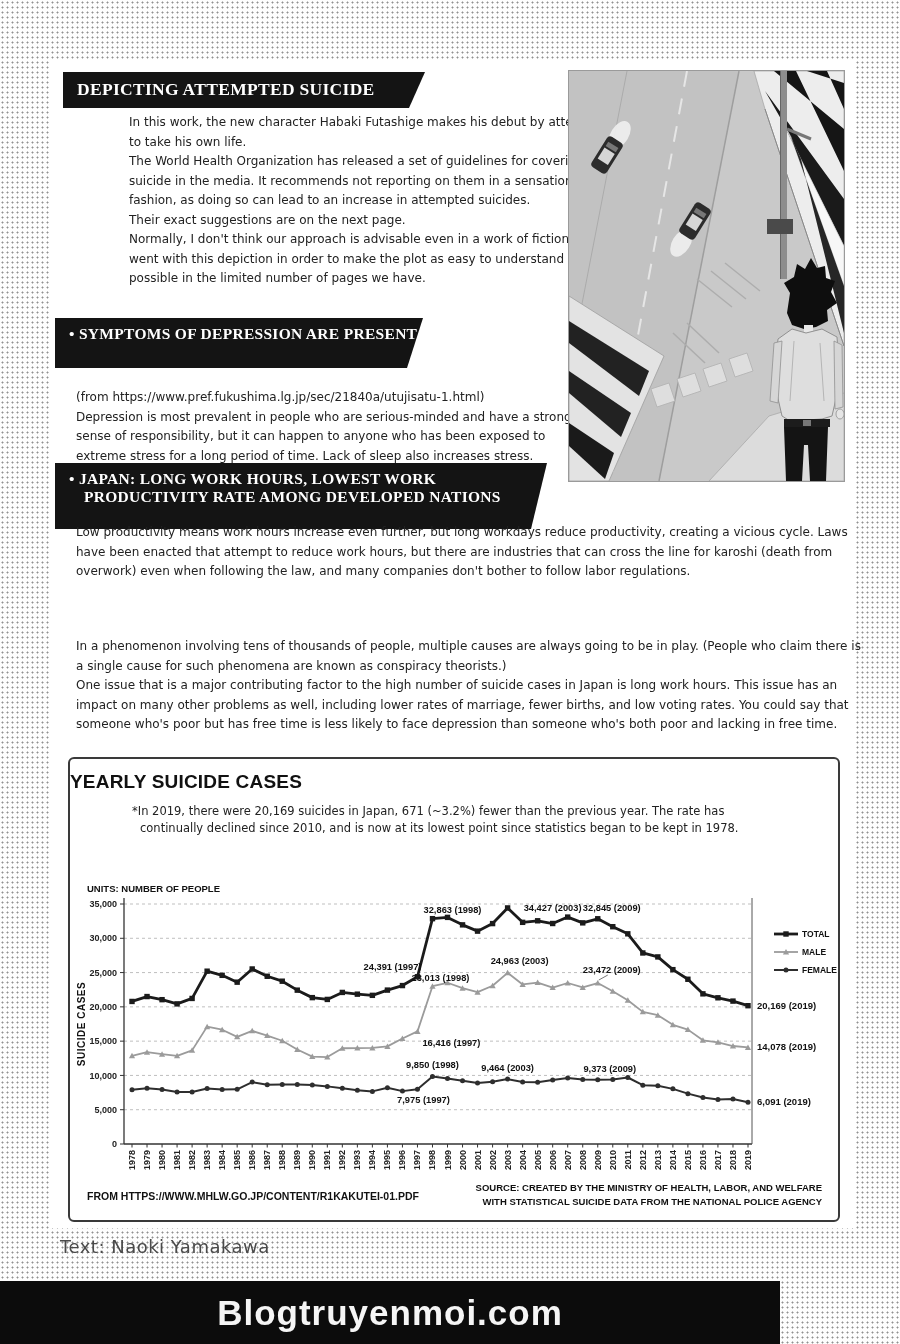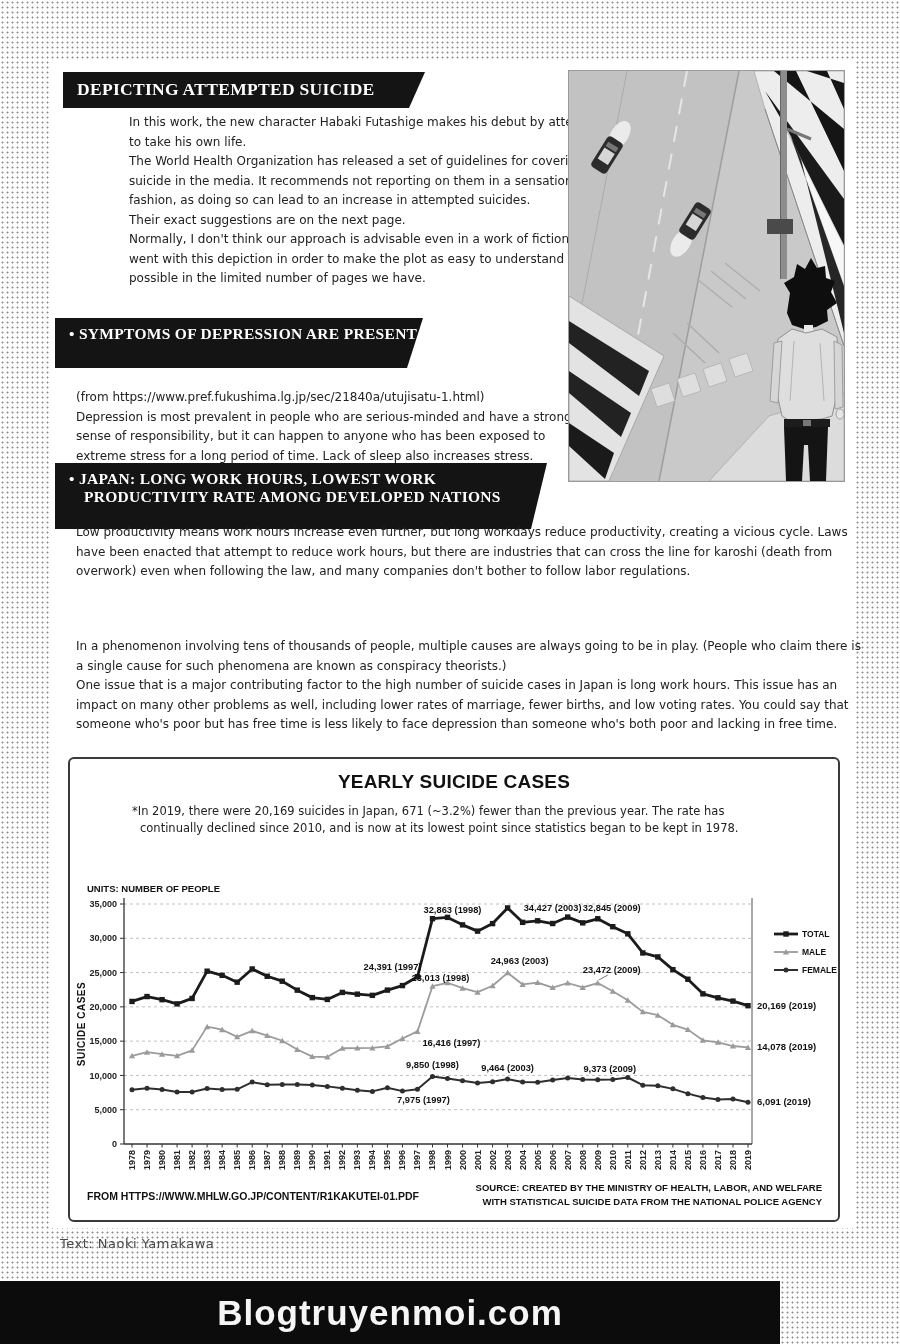--- a/index.html
+++ b/index.html
@@ -29,21 +29,21 @@
   #para2{left:76px;top:523px;width:782px;}
   #para3{left:76px;top:637px;width:786px;}
 
   
   #illus{position:absolute;left:568px;top:70px;width:275px;height:410px;
          border:1px solid #9a9a9a;background:#c9c9c9;}
 
   
   #panel{position:absolute;left:68px;top:757px;width:772px;height:465px;
          border:2px solid #3a3a3a;border-radius:6px;background:#ffffff;box-sizing:border-box;}
-  #chart-title{position:absolute;left:0;top:12px;width:100%;text-align:center;
+  #chart-title{position:absolute;left:0;top:12px;width:100%;text-align:left;
          font-family:"Liberation Sans",sans-serif;font-weight:bold;font-size:19px;
          color:#111;letter-spacing:.2px;}
   .note{position:absolute;left:62px;width:648px;font-family:"DejaVu Sans",sans-serif;
         font-size:11.5px;line-height:16.5px;color:#222;padding-left:8px;text-indent:-8px;}
   #note0{top:44px;}
   #note1{top:92px;}
   #units{position:absolute;left:17px;top:124px;font-family:"Liberation Sans",sans-serif;
          font-weight:bold;font-size:9.5px;color:#111;}
   #plot-svg{position:absolute;left:6px;top:133px;}
   #from-label{position:absolute;left:17px;top:431px;font-family:"Liberation Sans",sans-serif;
@@ -54,21 +54,21 @@
 
   
   .ax{font:bold 9px "Liberation Sans",sans-serif;fill:#222;}
   .xlab{font:bold 9px "Liberation Sans",sans-serif;fill:#222;}
   .ann{font:bold 9.3px "Liberation Sans",sans-serif;fill:#111;}
   .endlab{font:bold 9.5px "Liberation Sans",sans-serif;fill:#111;}
   .leg{font:bold 8.5px "Liberation Sans",sans-serif;fill:#111;}
   .ytitle{font:bold 10px "Liberation Sans",sans-serif;fill:#111;letter-spacing:.5px;}
 
   #credit{position:absolute;left:60px;top:1236px;font-family:"DejaVu Sans",sans-serif;
-          font-size:13px;color:#4a4a4a;letter-spacing:.5px;}
+          font-size:18px;color:#4a4a4a;letter-spacing:.5px;}
   #wbar{position:absolute;left:0;top:1281px;width:780px;height:63px;background:#0c0c0c;
         display:flex;align-items:center;justify-content:center;}
   #wbar span{font-family:"Liberation Sans",sans-serif;font-weight:bold;font-size:35px;
         color:#f5f5f5;letter-spacing:1px;}
 </style>
 </head>
 <body>
 
 <div id="page">
   <div class="content"></div>

